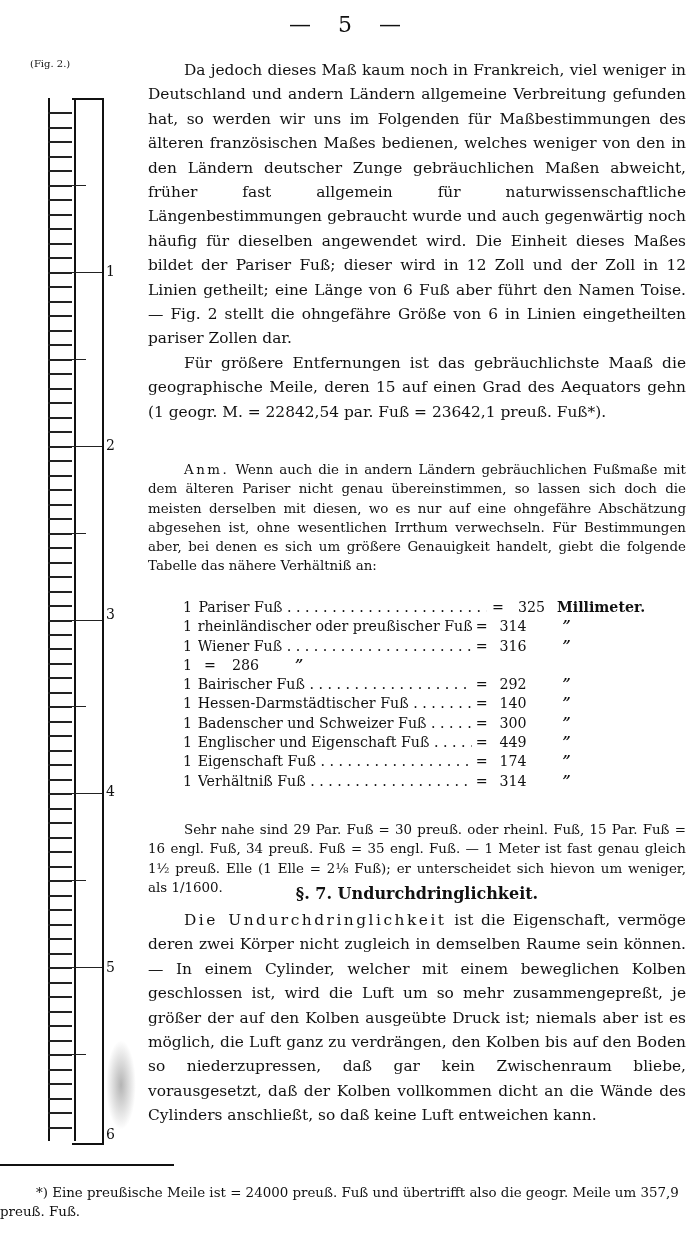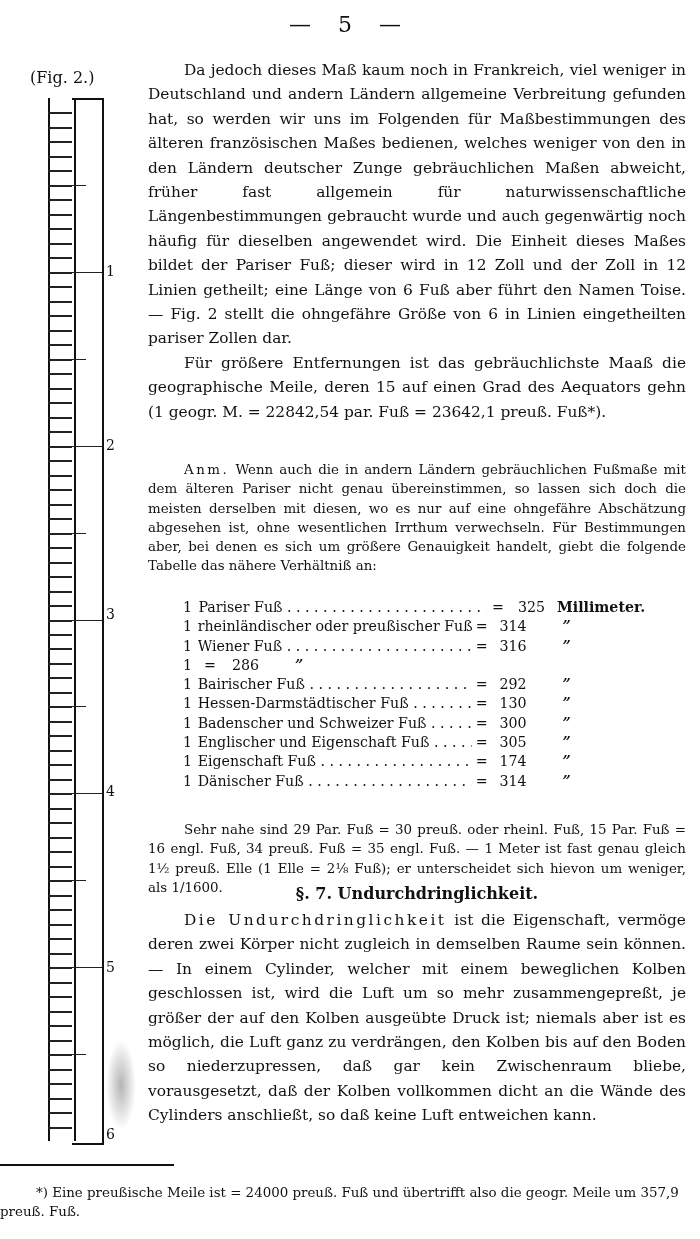--- a/index.html
+++ b/index.html
@@ -2,21 +2,21 @@
 <html><head>
 <meta charset="utf-8">
 <style>
   html, body { margin:0; padding:0; }
   body {
     width:700px; height:1239px; background:#ffffff; color:#111;
     font-family:"DejaVu Serif", serif; position:relative; overflow:hidden;
   }
   .page-number { position:absolute; top:12px; left:0; width:700px; text-align:center;
     font-size:22px; letter-spacing:10px; }
-  .fig-caption { position:absolute; top:68px; left:30px; font-size:16px; }
+  .fig-caption { position:absolute; top:58px; left:30px; font-size:10px; }
   
   .ruler { position:absolute; left:48px; top:98px; width:56px; height:1043px; }
   .ruler-left { position:absolute; left:0; top:0; width:24px; height:100%;
     border-left:2px solid #111; border-right:2px solid #111; }
   .ruler-right { position:absolute; left:24px; top:0; width:30px; height:100%;
     border-top:2px solid #111; border-right:2px solid #111; border-bottom:2px solid #111; }
   .line-tick { position:absolute; left:0; width:24px; height:0; border-top:2px solid #222; }
   .half-tick { position:absolute; left:24px; width:14px; height:0; border-top:1.5px solid #222; }
   .inch-tick { position:absolute; left:24px; width:30px; height:0; border-top:1.5px solid #222; }
   .inch-label { position:absolute; left:58px; font-size:14px; transform:translateY(-9px); }
@@ -185,47 +185,47 @@
       <span class="tqty" style="width: 16px;">1</span>
       <span class="tname">Bairischer Fuß</span>
       <span class="teq">=</span>
       <span class="tval">292</span>
       <span class="tunit ditto">”</span>
     </div>
     <div class="trow">
       <span class="tqty" style="width: 16px;">1</span>
       <span class="tname">Hessen-Darmstädtischer Fuß</span>
       <span class="teq">=</span>
-      <span class="tval">130</span>
+      <span class="tval">140</span>
       <span class="tunit ditto">”</span>
     </div>
     <div class="trow">
       <span class="tqty" style="width: 16px;">1</span>
       <span class="tname">Badenscher und Schweizer Fuß</span>
       <span class="teq">=</span>
       <span class="tval">300</span>
       <span class="tunit ditto">”</span>
     </div>
     <div class="trow">
       <span class="tqty" style="width: 16px;">1</span>
       <span class="tname">Englischer und Eigenschaft Fuß</span>
       <span class="teq">=</span>
-      <span class="tval">305</span>
+      <span class="tval">449</span>
       <span class="tunit ditto">”</span>
     </div>
     <div class="trow">
       <span class="tqty" style="width: 16px;">1</span>
       <span class="tname">Eigenschaft Fuß</span>
       <span class="teq">=</span>
       <span class="tval">174</span>
       <span class="tunit ditto">”</span>
     </div>
     <div class="trow">
       <span class="tqty" style="width: 16px;">1</span>
-      <span class="tname">Dänischer Fuß</span>
+      <span class="tname">Verhältniß Fuß</span>
       <span class="teq">=</span>
       <span class="tval">314</span>
       <span class="tunit ditto">”</span>
     </div>
   </div>
 
 <div class="text-block small" style="top:820px">
   <p class="indent">Sehr nahe sind 29 Par. Fuß = 30 preuß. oder rheinl. Fuß, 15 Par. Fuß = 16 engl. Fuß, 34 preuß. Fuß = 35 engl. Fuß. — 1 Meter ist fast genau gleich 1½ preuß. Elle (1 Elle = 2⅛ Fuß); er unterscheidet sich hievon um weniger, als 1/1600.</p>
 </div>
 

